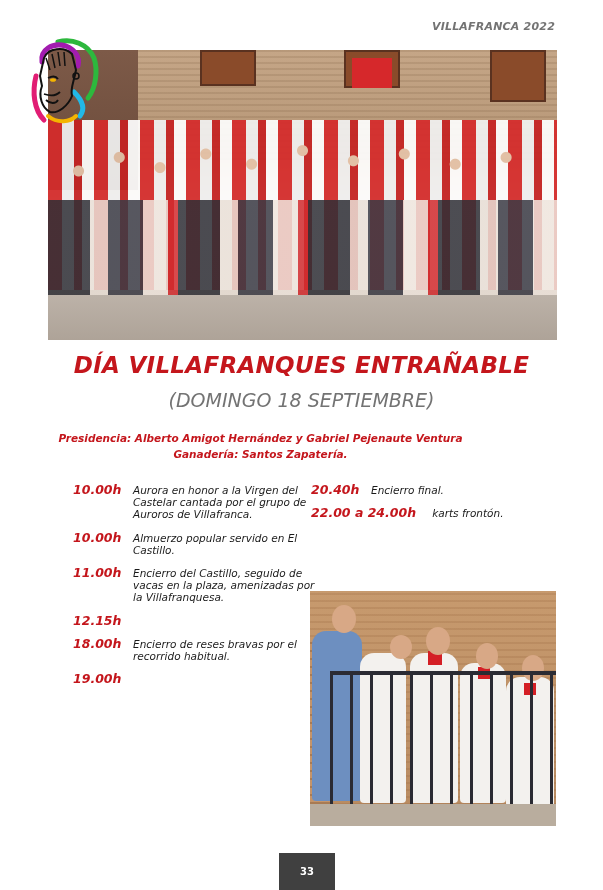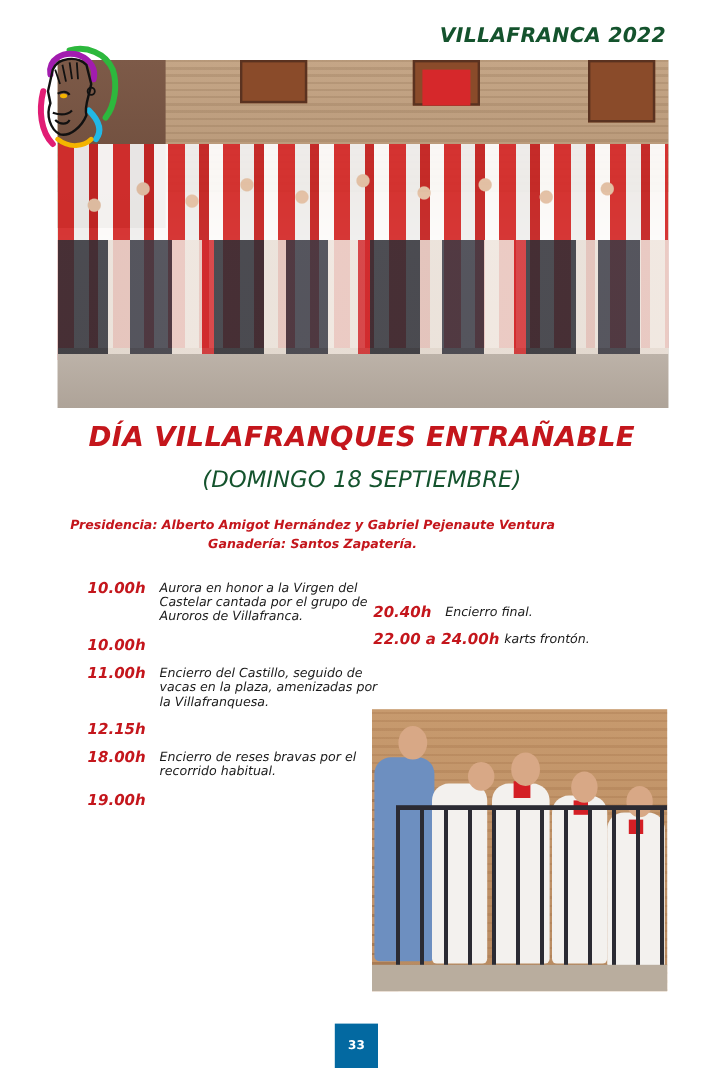--- a/index.html
+++ b/index.html
@@ -5,22 +5,22 @@
   html, body { margin: 0; padding: 0; }
   body {
     width: 603px; height: 890px; position: relative; overflow: hidden;
     background: #ffffff;
     font-family: "DejaVu Sans", sans-serif;
     color: #1a1a1a;
   }
   .header-title {
     position: absolute; right: 48px; top: 20px;
     font-family: "DejaVu Sans", sans-serif;
-    font-weight: bold; font-style: italic; font-size: 17px;
-    color: #14532d; letter-spacing: 0.2px;
+    font-weight: bold; font-style: italic; font-size: 11px;
+    color: #737373; letter-spacing: 0.2px;
   }
   .main-photo {
     position: absolute; left: 48px; top: 50px; width: 509px; height: 290px;
     overflow: hidden;
     background: linear-gradient(180deg, #b89a7e 0%, #a88a6c 28%, #c9a88a 40%, #d8d0c8 55%, #bfb3a5 78%, #b7aea4 100%);
   }
   .main-photo .building {
     position: absolute; left: 0; top: 0; width: 100%; height: 110px;
     background:
       repeating-linear-gradient(0deg, rgba(120,90,60,0.18) 0 2px, transparent 2px 6px),
@@ -65,41 +65,41 @@
     position: absolute; left: 28px; top: 36px; width: 72px; height: 92px;
   }
   .title {
     position: absolute; left: 0; width: 603px; top: 352px; text-align: center;
     font-family: "DejaVu Sans", sans-serif; font-weight: bold; font-style: italic;
     font-size: 23px; color: #c4161c; letter-spacing: 0.3px;
   }
   .subtitle {
     position: absolute; left: 0; width: 603px; top: 389px; text-align: center;
     font-family: "DejaVu Sans", sans-serif; font-style: italic; font-size: 19px;
-    color: #14532d; font-weight: normal;
+    color: #737373; font-weight: normal;
   }
   .credits {
     position: absolute; left: 0; width: 521px; top: 430px; text-align: center;
     font-family: "DejaVu Sans", sans-serif; font-style: italic; font-weight: bold;
     font-size: 10.5px; color: #c4161c; line-height: 16px;
   }
   .schedule-col {
     position: absolute; font-size: 10.5px; line-height: 12.2px; color: #1a1a1a;
   }
   .col-left { left: 49px; top: 484px; width: 250px; margin-left: 24px; }
-  .col-right { left: 311px; top: 504px; width: 250px; }
+  .col-right { left: 311px; top: 484px; width: 250px; }
   .event { display: flex; margin-bottom: 11px; }
   .event .time {
     width: 60px; flex: none;
     font-weight: bold; font-style: italic; font-size: 12.5px; color: #c4161c;
     line-height: 12px;
   }
   .col-right .event .time { width: 60px; }
   .event .desc { flex: 1; font-style: italic; }
-  .event.inline .time { width: auto; margin-right: 4px; text-align: center; }
+  .event.inline .time { width: auto; margin-right: 16px; text-align: center; }
   .side-photo {
     position: absolute; left: 310px; top: 591px; width: 246px; height: 235px;
     overflow: hidden;
     background:
       repeating-linear-gradient(0deg, rgba(150,100,60,0.22) 0 2px, transparent 2px 7px),
       linear-gradient(180deg, #c79a6e, #b88a60);
   }
   .side-photo .person {
     position: absolute; border-radius: 14px 14px 4px 4px; background: #f3f1ee;
   }
@@ -113,22 +113,22 @@
     border-top: 4px solid #2b2b33;
   }
   .side-photo .ledge {
     position: absolute; left: 0; bottom: 0; width: 100%; height: 22px; background: #b9ad9e;
   }
   .side-photo .pillar {
     position: absolute; left: 0; top: 50px; width: 22px; height: 185px;
     background: repeating-linear-gradient(0deg, #c59469 0 6px, #a87b54 6px 8px);
   }
   .page-number {
-    position: absolute; left: 279px; top: 853px; width: 36px; height: 37px;
-    background: #0369a1; color: #fff;
+    position: absolute; left: 279px; top: 853px; width: 56px; height: 37px;
+    background: #404040; color: #fff;
     font-family: "DejaVu Sans", sans-serif; font-weight: bold; font-size: 10px;
     display: flex; align-items: center; justify-content: center;
   }
 </style>
 </head>
 <body>
 
 <div class="header-title">VILLAFRANCA 2022</div>
 
 <div class="main-photo">
@@ -167,20 +167,21 @@
   <div>Ganadería: Santos Zapatería.</div>
 </div>
 
 <div class="schedule-col col-left">
   <div class="event">
     <div class="time">10.00h</div>
     <div class="desc">Aurora en honor a la Virgen del Castelar cantada por el grupo de Auroros de Villafranca.</div>
   </div>
   <div class="event">
     <div class="time">10.00h</div>
+    <div class="desc">Almuerzo popular servido en El Castillo.</div>
   </div>
   <div class="event">
     <div class="time">11.00h</div>
     <div class="desc">Encierro del Castillo, seguido de vacas en la plaza, amenizadas por la Villafranquesa.</div>
   </div>
   <div class="event">
     <div class="time">12.15h</div>
   </div>
   <div class="event">
     <div class="time">18.00h</div>

